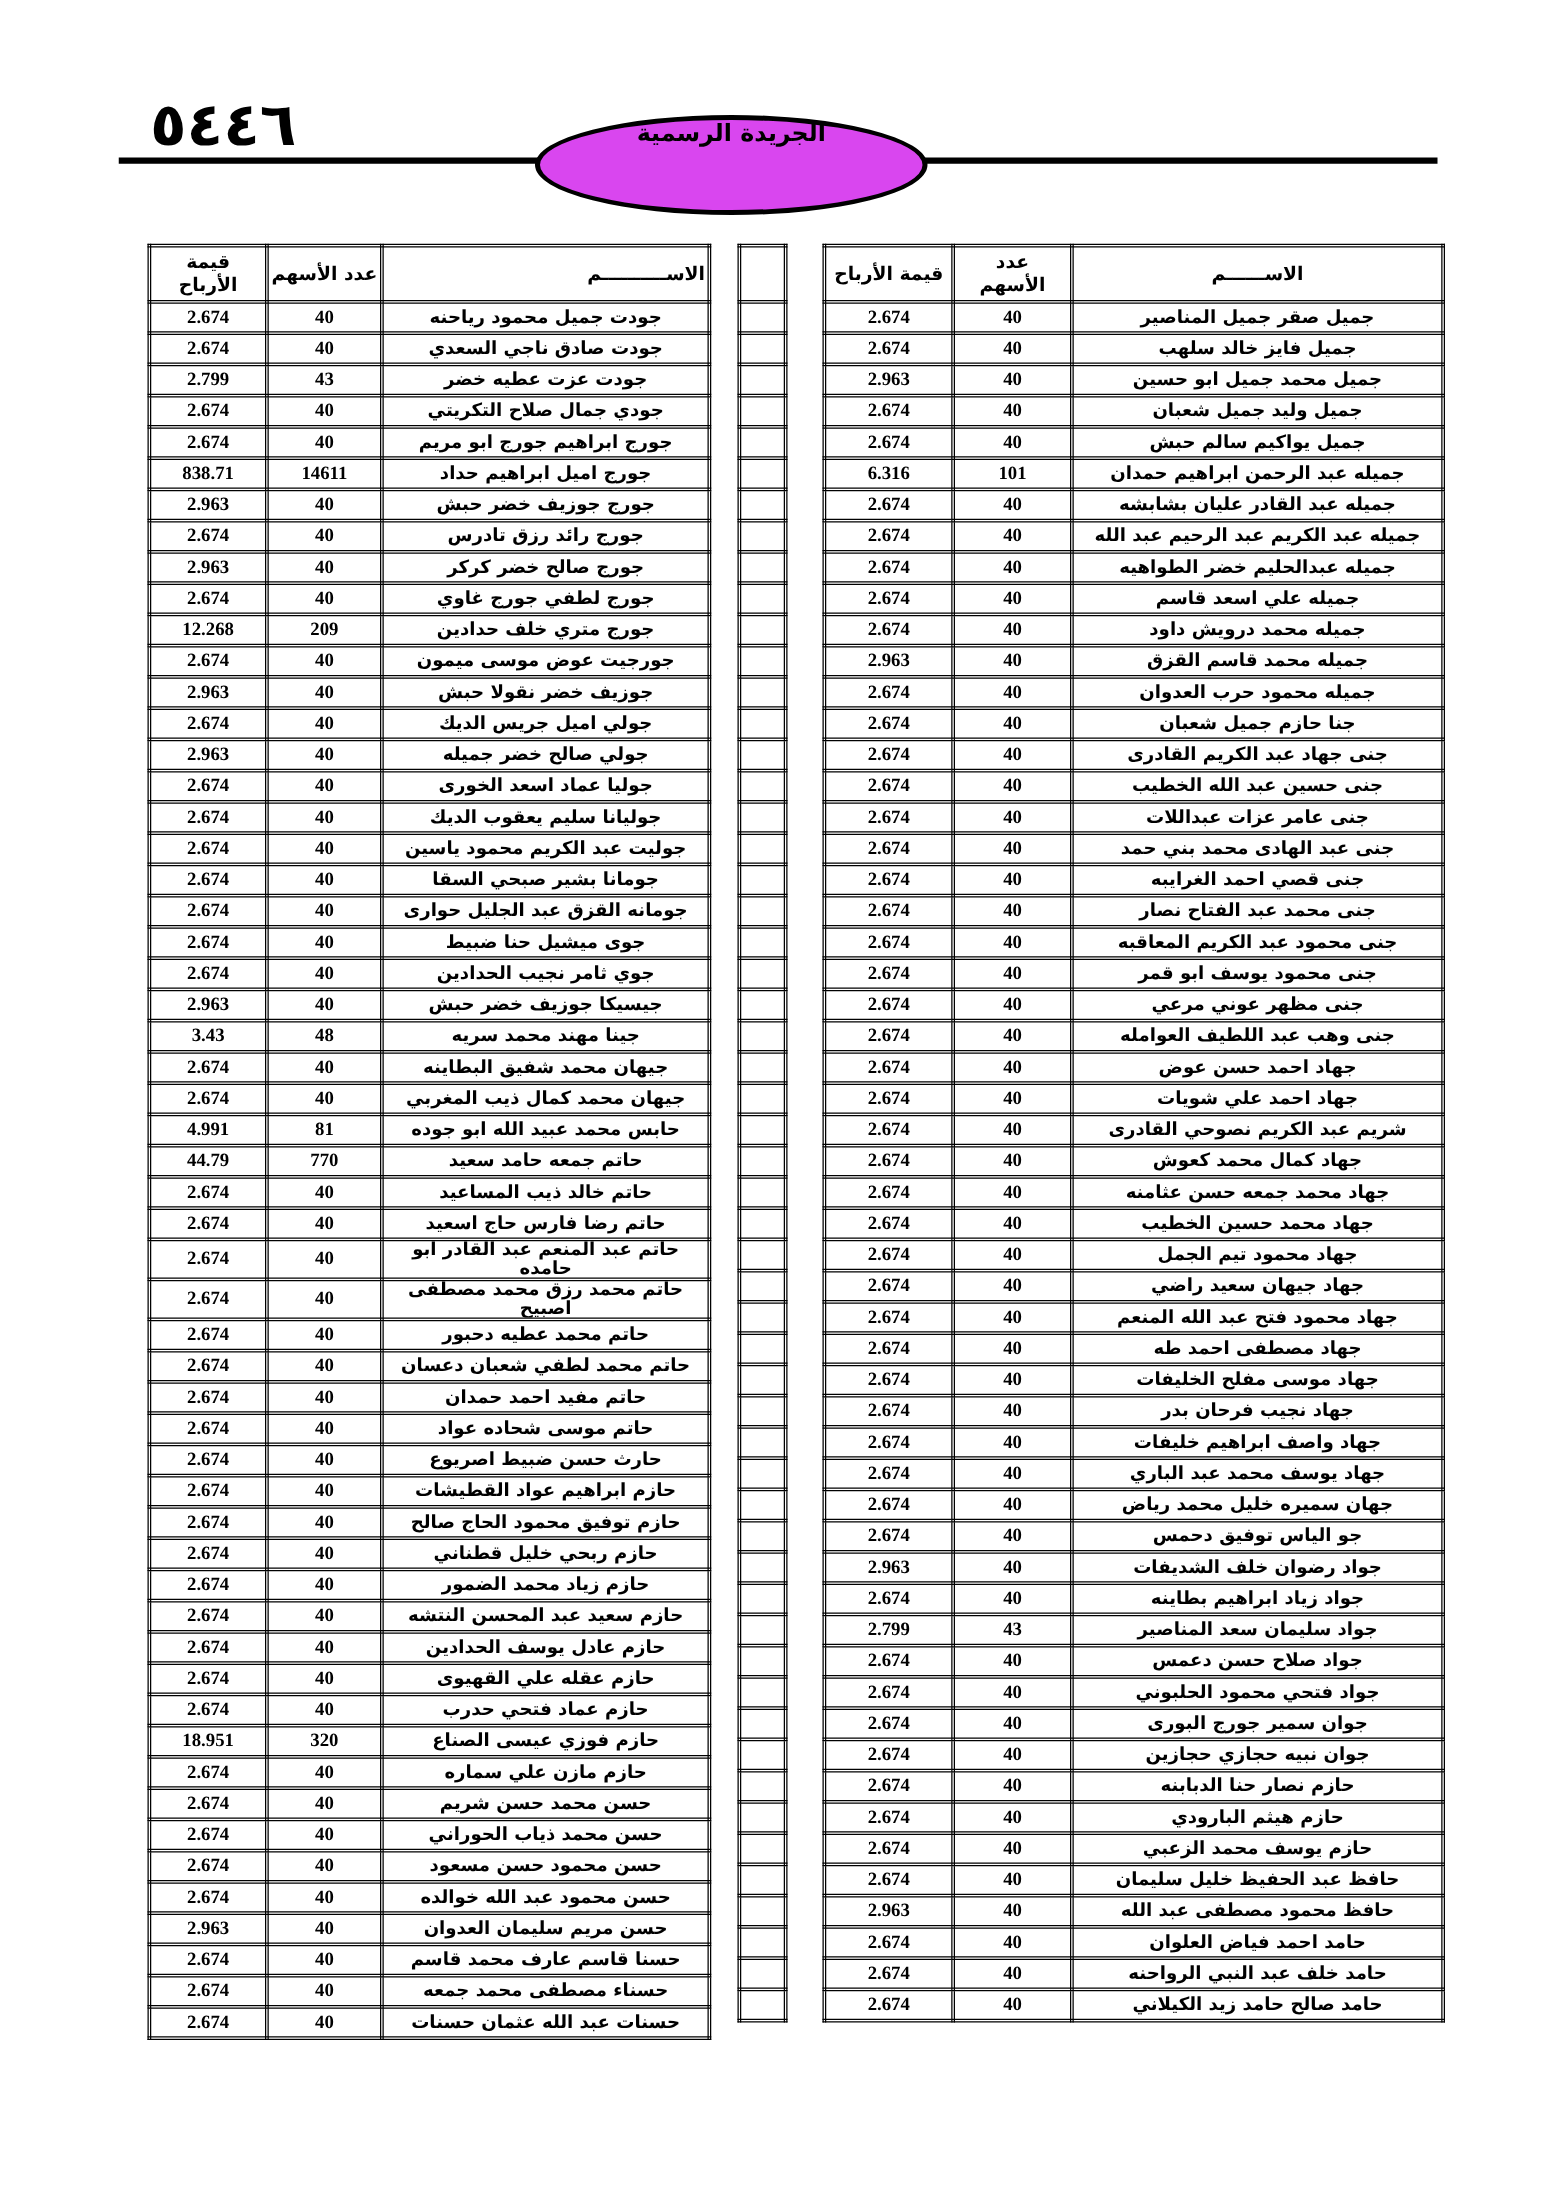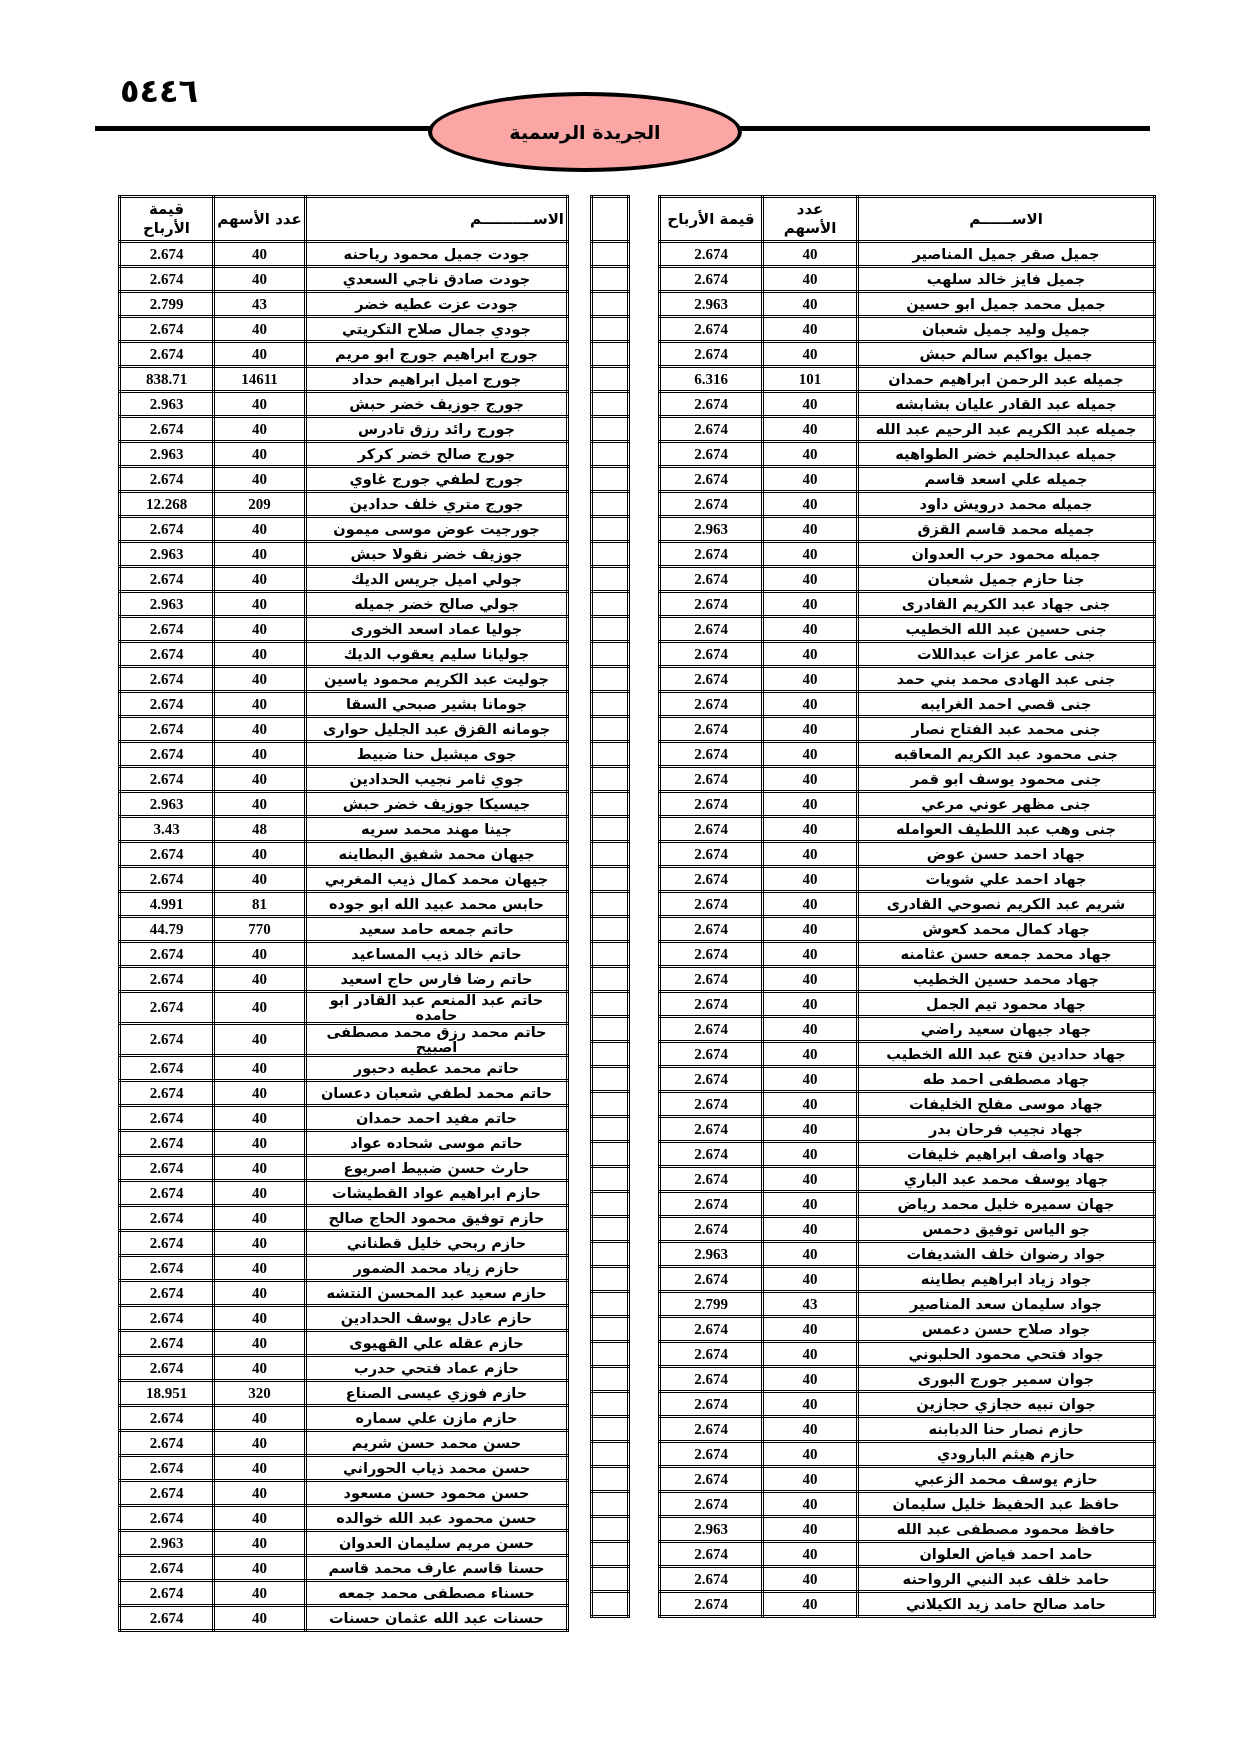--- a/index.html
+++ b/index.html
@@ -3,30 +3,30 @@
 <meta charset="utf-8">
 <style>
   html,body{margin:0;padding:0;}
   body{
     width:1241px;height:1754px;background:#ffffff;position:relative;
     font-family:"DejaVu Sans",sans-serif;color:#000;
   }
   
   .page-number{
     position:absolute;left:120px;top:72px;
-    font-size:32px;font-weight:bold;letter-spacing:2px;
+    font-size:48px;font-weight:bold;letter-spacing:2px;
     font-family:"DejaVu Sans",sans-serif;
   }
   .rule{
     position:absolute;left:95px;top:126px;width:1055px;height:5px;background:#000;
   }
   .oval{
     position:absolute;left:428px;top:92px;width:306px;height:72px;
-    border:4px solid #000;border-radius:50%;background:#fca5a5;
-    display:flex;align-items:center;justify-content:center;
+    border:4px solid #000;border-radius:50%;background:#d946ef;
+    display:flex;justify-content:center;
     font-size:19px;font-weight:bold;z-index:2;
   }
   
   table{
     position:absolute;top:195px;border-collapse:collapse;table-layout:fixed;
     background:#fff;
   }
   th,td{
     border:3px double #000;font-weight:bold;overflow:hidden;
     text-align:center;vertical-align:middle;padding:0 2px;
@@ -682,21 +682,21 @@
         <td class="cell-name">جهاد محمود تيم الجمل</td>
         <td class="cell-shares">40</td>
         <td class="cell-value">2.674</td>
       </tr>
       <tr>
         <td class="cell-name">جهاد جيهان سعيد راضي</td>
         <td class="cell-shares">40</td>
         <td class="cell-value">2.674</td>
       </tr>
       <tr>
-        <td class="cell-name">جهاد حدادين فتح عبد الله الخطيب</td>
+        <td class="cell-name">جهاد محمود فتح عبد الله المنعم</td>
         <td class="cell-shares">40</td>
         <td class="cell-value">2.674</td>
       </tr>
       <tr>
         <td class="cell-name">جهاد مصطفى احمد طه</td>
         <td class="cell-shares">40</td>
         <td class="cell-value">2.674</td>
       </tr>
       <tr>
         <td class="cell-name">جهاد موسى مفلح الخليفات</td>

